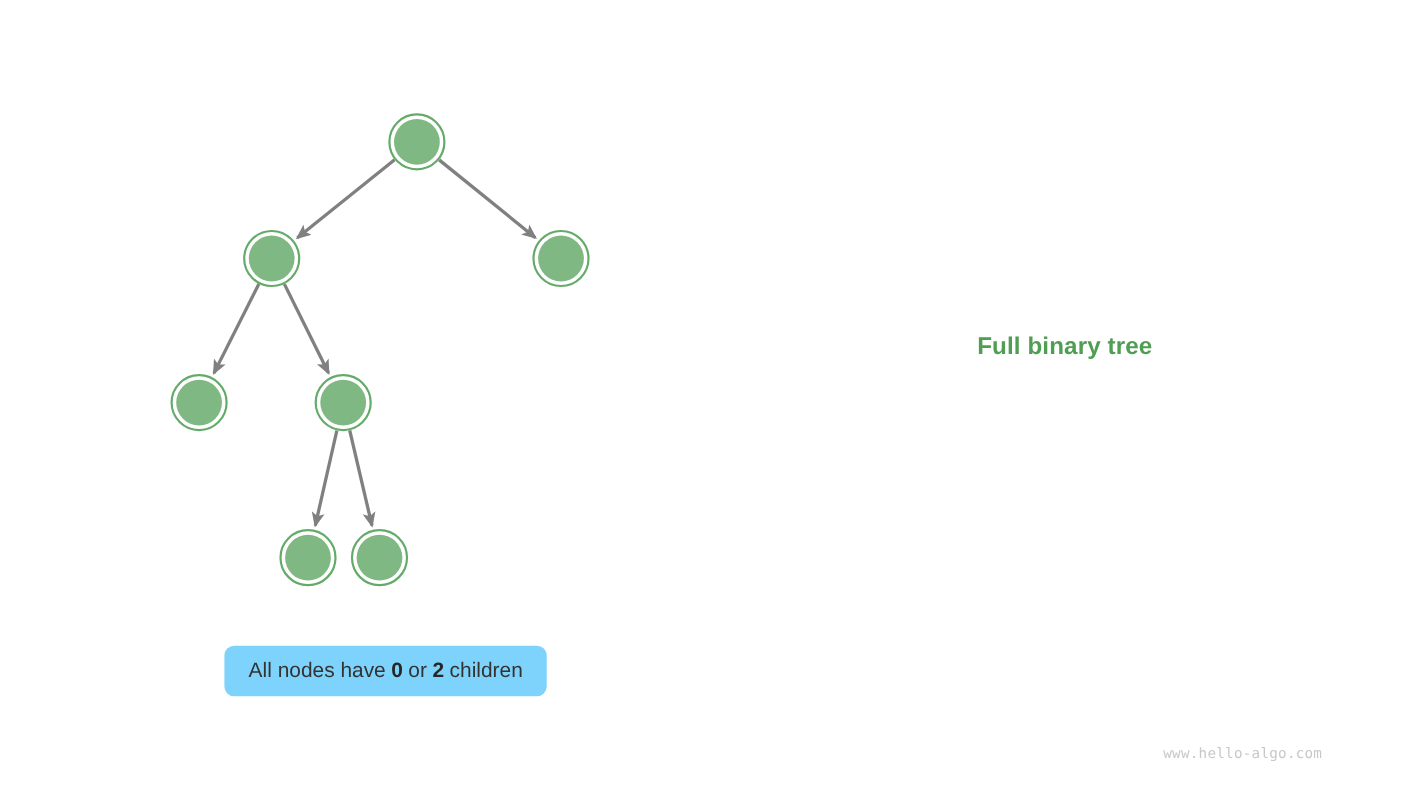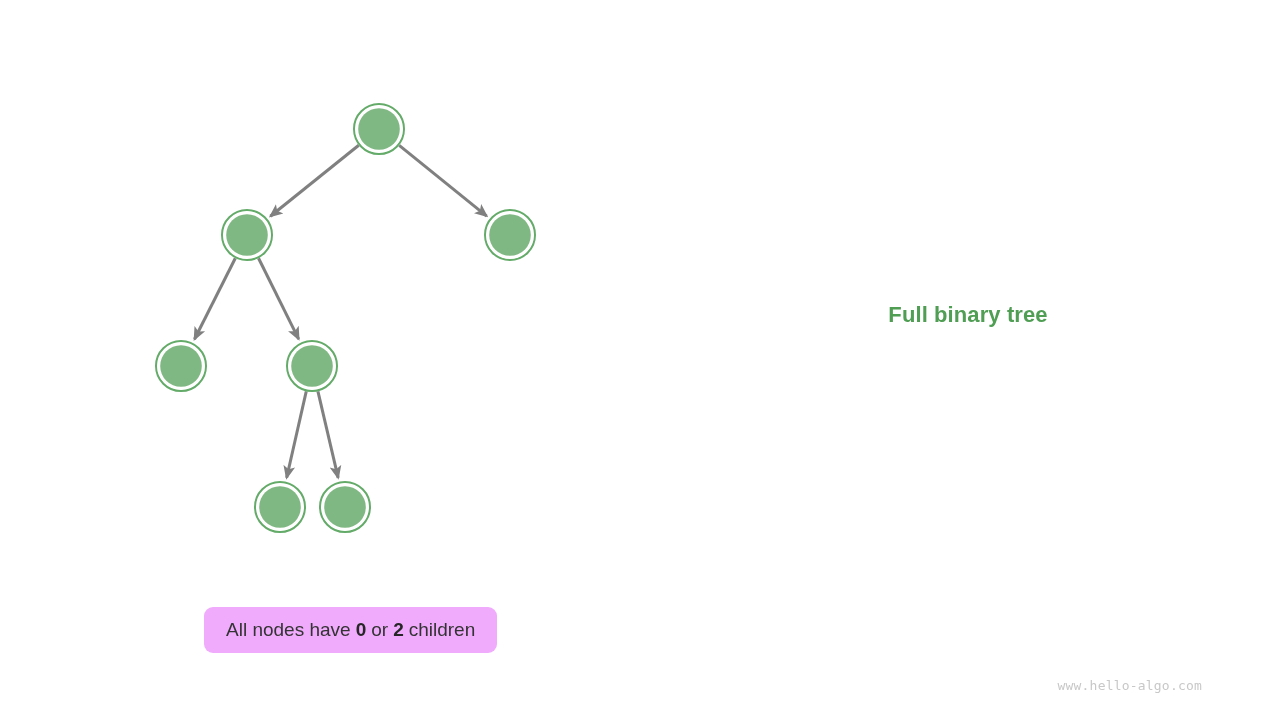--- a/index.html
+++ b/index.html
@@ -44,27 +44,26 @@
   #caption-box {
     position: absolute;
     left: 204px;
     top: 587px;
     height: 46px;
     box-sizing: border-box;
     padding: 0 22px;
     display: flex;
     align-items: center;
     justify-content: center;
-    background: #f0abfc;
+    background: #7dd3fc;
     border-radius: 9px;
     font-family: "Liberation Sans", sans-serif;
     font-size: 19px;
     color: #333333;
     white-space: nowrap;
-    margin-top: 20px;
   }
   #caption-box .strong {
     font-weight: bold;
     color: #262626;
   }
   #caption-box .sp { display: inline-block; width: 5px; }
 
   
   #watermark {
     position: absolute;

